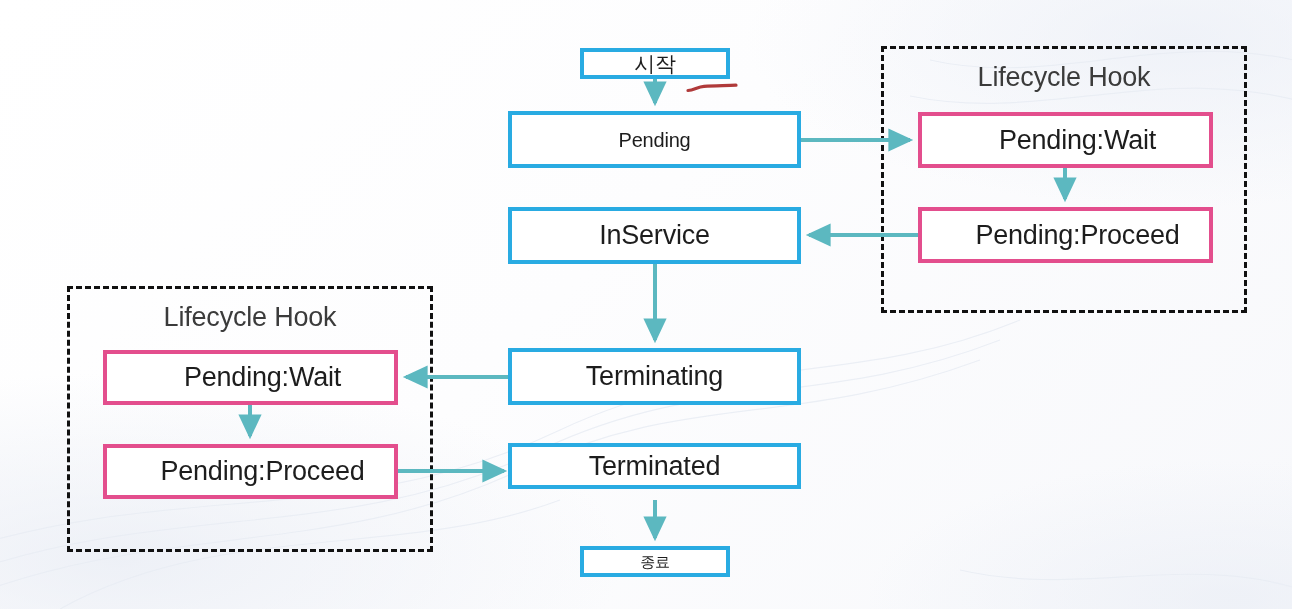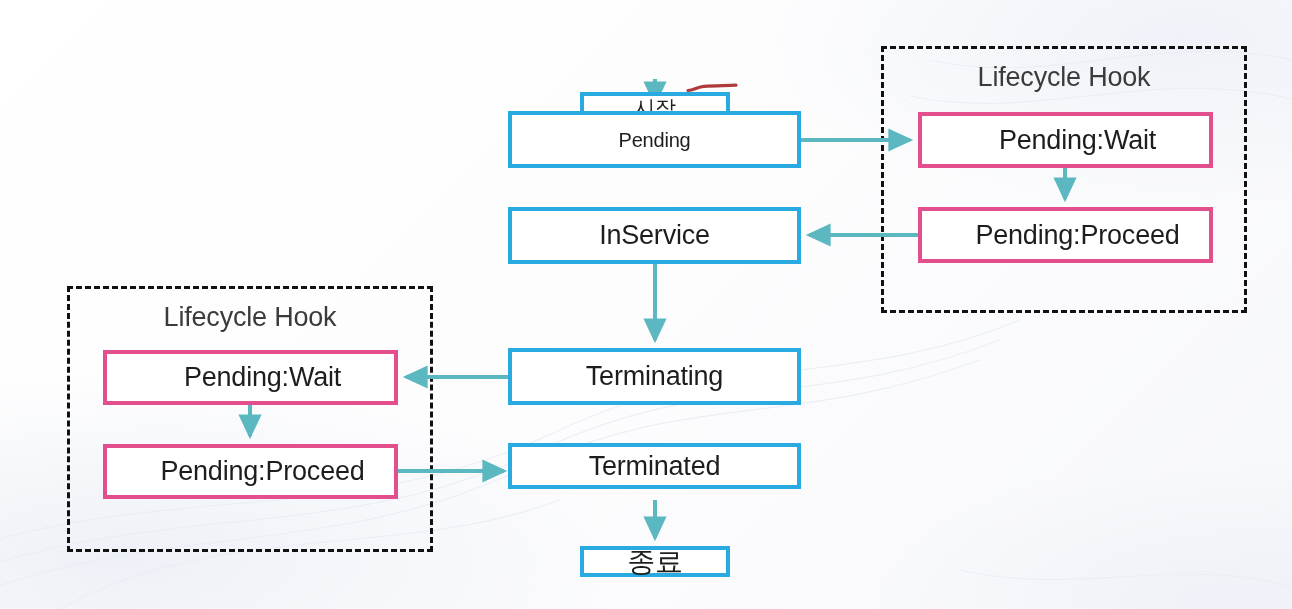--- a/index.html
+++ b/index.html
@@ -116,42 +116,42 @@
       <path d="M 1065,168 L 1065,199"></path>
       <path d="M 918,235 L 809,235"></path>
       <path d="M 655,264 L 655,340"></path>
       <path d="M 508,377 L 406,377"></path>
       <path d="M 250,405 L 250,436"></path>
       <path d="M 398,471 L 504,471"></path>
       <path d="M 655,500 L 655,538"></path>
     </g>
   </svg>
 
-  <div class="node blue" style="left:580px; top:48px; width:150px; height:31px;margin-top:44px;">
+  <div class="node blue" style="left:580px; top:48px; width:150px; height:31px;">
     <span class="lbl" style="font-size:21px;">시작</span>
   </div>
 
   <div class="node blue" style="left:508px; top:111px; width:293px; height:57px;">
     <span class="lbl" style="font-size:20px;">Pending</span>
   </div>
 
   <div class="node blue" style="left:508px; top:207px; width:293px; height:57px;">
     <span class="lbl" style="font-size:27px;">InService</span>
   </div>
 
   <div class="node blue" style="left:508px; top:348px; width:293px; height:57px;">
     <span class="lbl" style="font-size:27px;">Terminating</span>
   </div>
 
   <div class="node blue" style="left:508px; top:443px; width:293px; height:46px;">
     <span class="lbl" style="font-size:27px;">Terminated</span>
   </div>
 
   <div class="node blue" style="left:580px; top:546px; width:150px; height:31px;">
-    <span class="lbl" style="font-size:28px;">종료</span>
+    <span class="lbl" style="font-size:15px;">종료</span>
   </div>
 
   <div class="node pink" style="left:918px; top:112px; width:295px; height:56px;">
     <span class="lbl" style="font-size:27px;">Pending:Wait</span>
   </div>
 
   <div class="node pink" style="left:918px; top:207px; width:295px; height:56px;">
     <span class="lbl" style="font-size:27px;">Pending:Proceed</span>
   </div>
 

